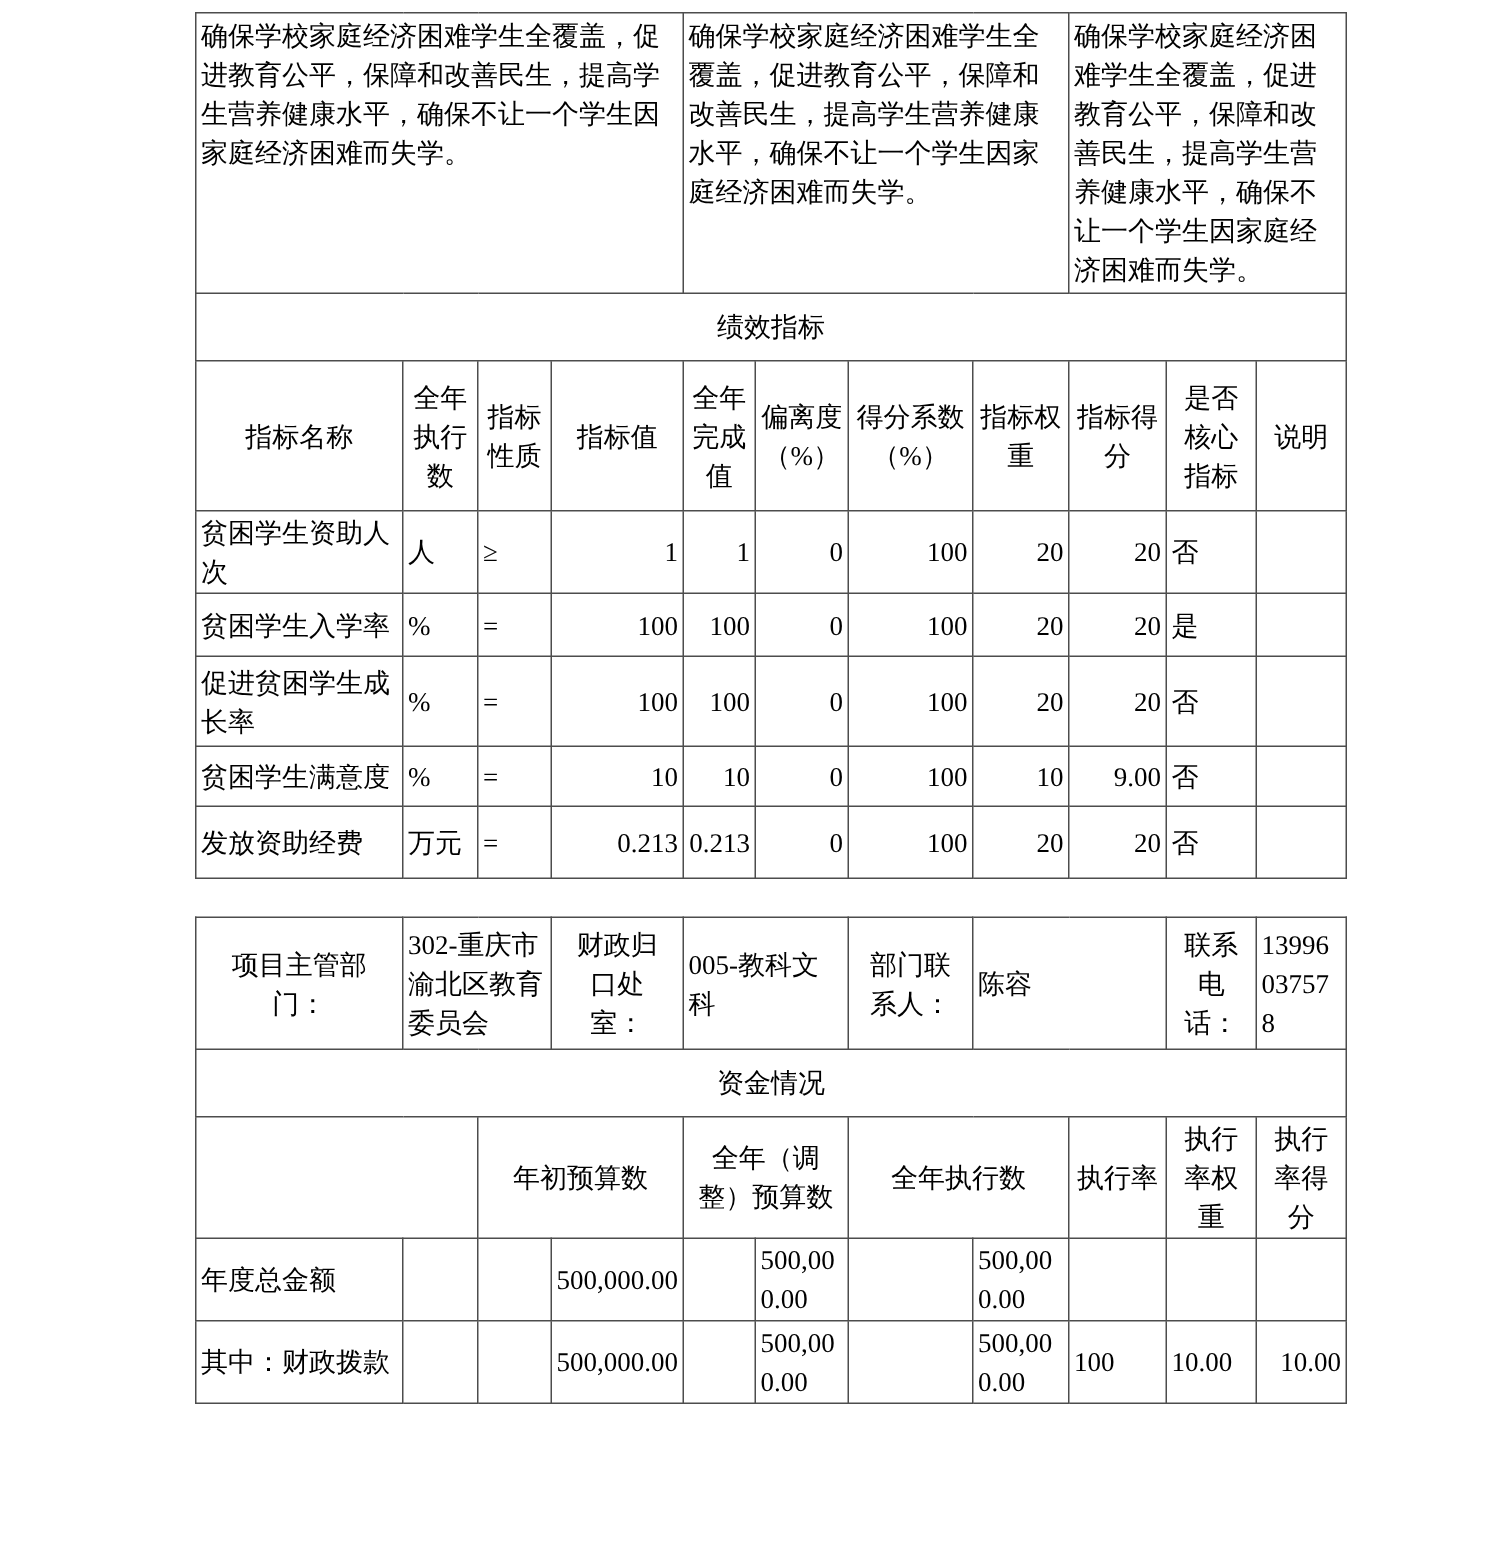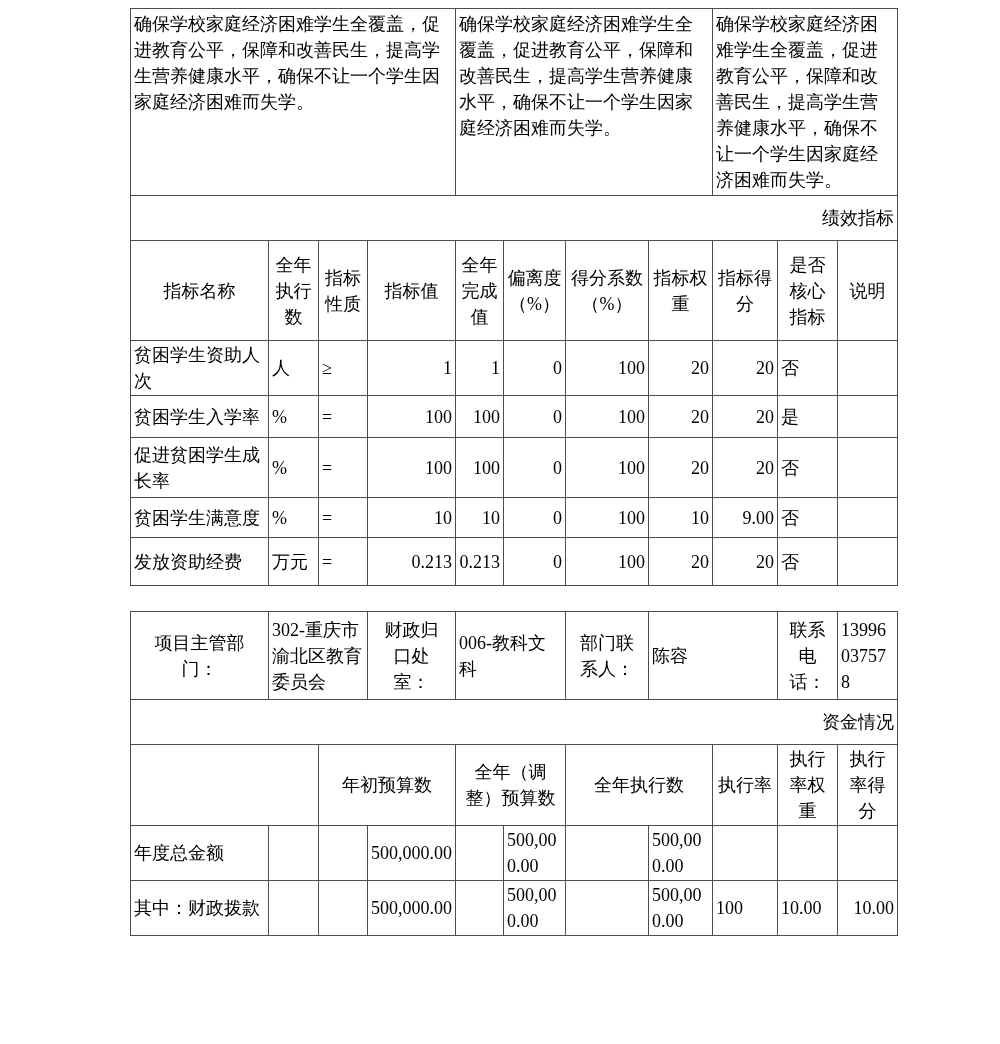--- a/index.html
+++ b/index.html
@@ -33,21 +33,21 @@
   tr.r-d4{height:40px;}
   tr.r-d5{height:48px;}
 
   tr.r-p1{height:60px;}
   tr.r-p2{height:88px;}
   tr.r-fsec{height:45px;}
   tr.r-fhead{height:62px;}
   tr.r-f1{height:46px;}
   tr.r-f2{height:44px;}
 
-  td.sec{text-align:right;}
+  td.sec{text-align:center;}
   td.hd{text-align:center;}
   td.num{text-align:right;padding-right:3px;}
   td.lft{text-align:left;}
   td.lab{text-align:center;padding:2px 9px;}
   td.val{text-align:left;padding:1px 3px;}
   td.wrapnum{text-align:left;}
 
   .doc-title{
     text-align:center;
     font-size:29px;font-weight:bold;
@@ -181,21 +181,21 @@
         <col class="c8">
         <col class="c9">
         <col class="c10">
         <col class="c11">
     </colgroup>
     <tbody>
       <tr class="r-p2">
         <td class="lab">项目主管部门：</td>
         <td colspan="2" class="val">302-重庆市渝北区教育委员会</td>
         <td class="lab">财政归口处室：</td>
-        <td colspan="2" class="val">006-教科文科</td>
+        <td colspan="2" class="val">005-教科文科</td>
         <td class="lab">部门联系人：</td>
         <td colspan="2" class="val">陈容</td>
         <td class="lab">联系电话：</td>
         <td class="val">13996037578</td>
       </tr>
       <tr class="r-fsec">
         <td colspan="11" class="sec">资金情况</td>
       </tr>
       <tr class="r-fhead">
         <td colspan="2" class="hd"></td>

